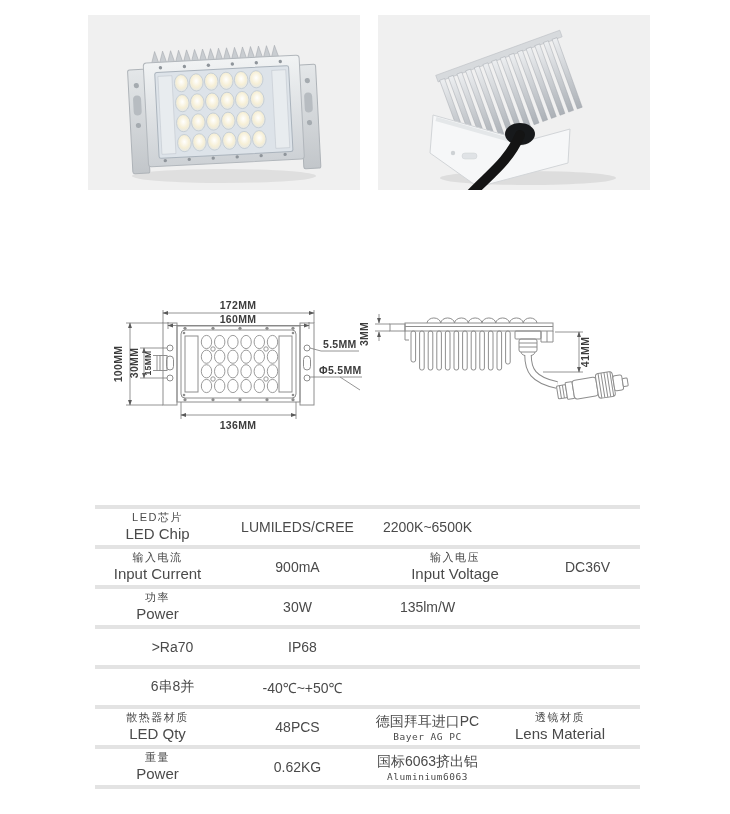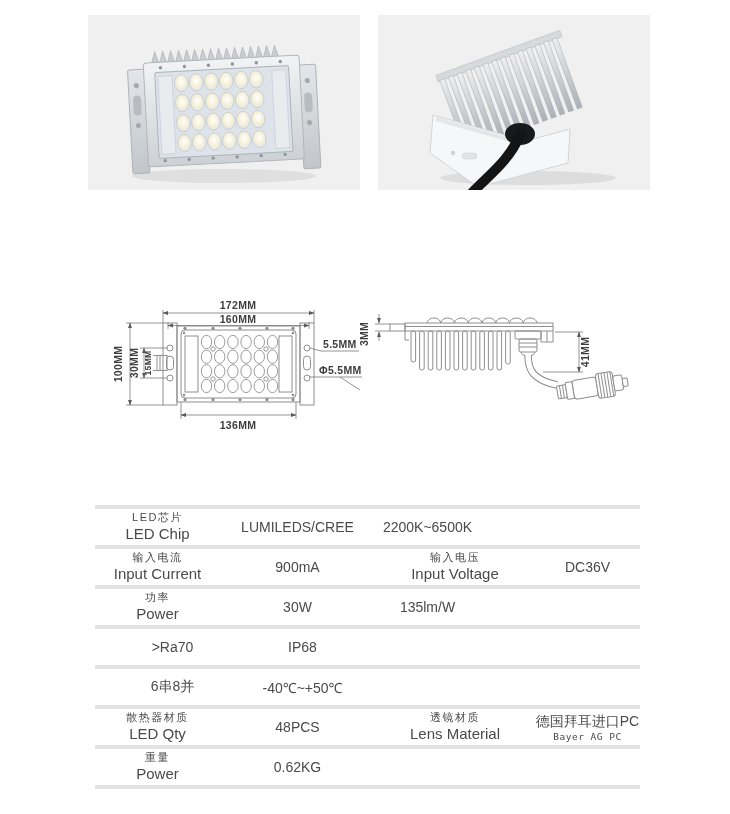--- a/index.html
+++ b/index.html
@@ -392,34 +392,38 @@
       </div>
     </div>
     <div class="divider"></div>
 
     <div class="spec-row">
       <div class="col c-label1">
         <div class="zh">散热器材质</div>
         <div class="en">LED Qty</div>
       </div>
       <div class="col c-val1 val">48PCS</div>
+      <div class="col c-val2">
+        <div class="val">德国拜耳进口PC</div>
+        <div class="val2-sub">Bayer AG PC</div>
+      </div>
       <div class="col c-label2">
         <div class="zh">透镜材质</div>
         <div class="en">Lens Material</div>
       </div>
-      <div class="col c-val2">
-        <div class="val">德国拜耳进口PC</div>
-        <div class="val2-sub">Bayer AG PC</div>
-      </div>
     </div>
     <div class="divider"></div>
 
     <div class="spec-row">
       <div class="col c-label1">
         <div class="zh">重量</div>
         <div class="en">Power</div>
       </div>
       <div class="col c-val1 val">0.62KG</div>
+      <div class="col c-val2">
+        <div class="val">国标6063挤出铝</div>
+        <div class="val2-sub">Aluminium6063</div>
+      </div>
     </div>
     <div class="divider"></div>
   </div>
 
 </div>
 
 </body></html>

